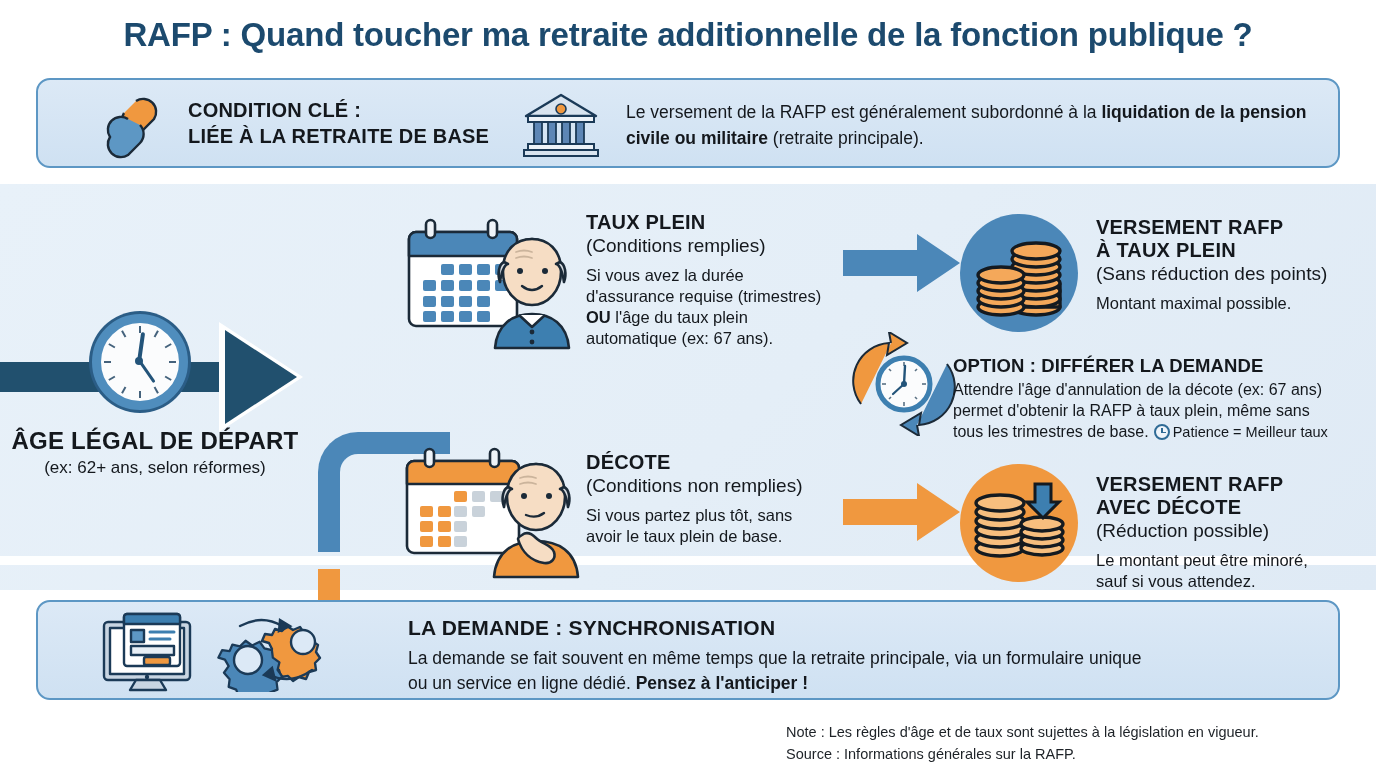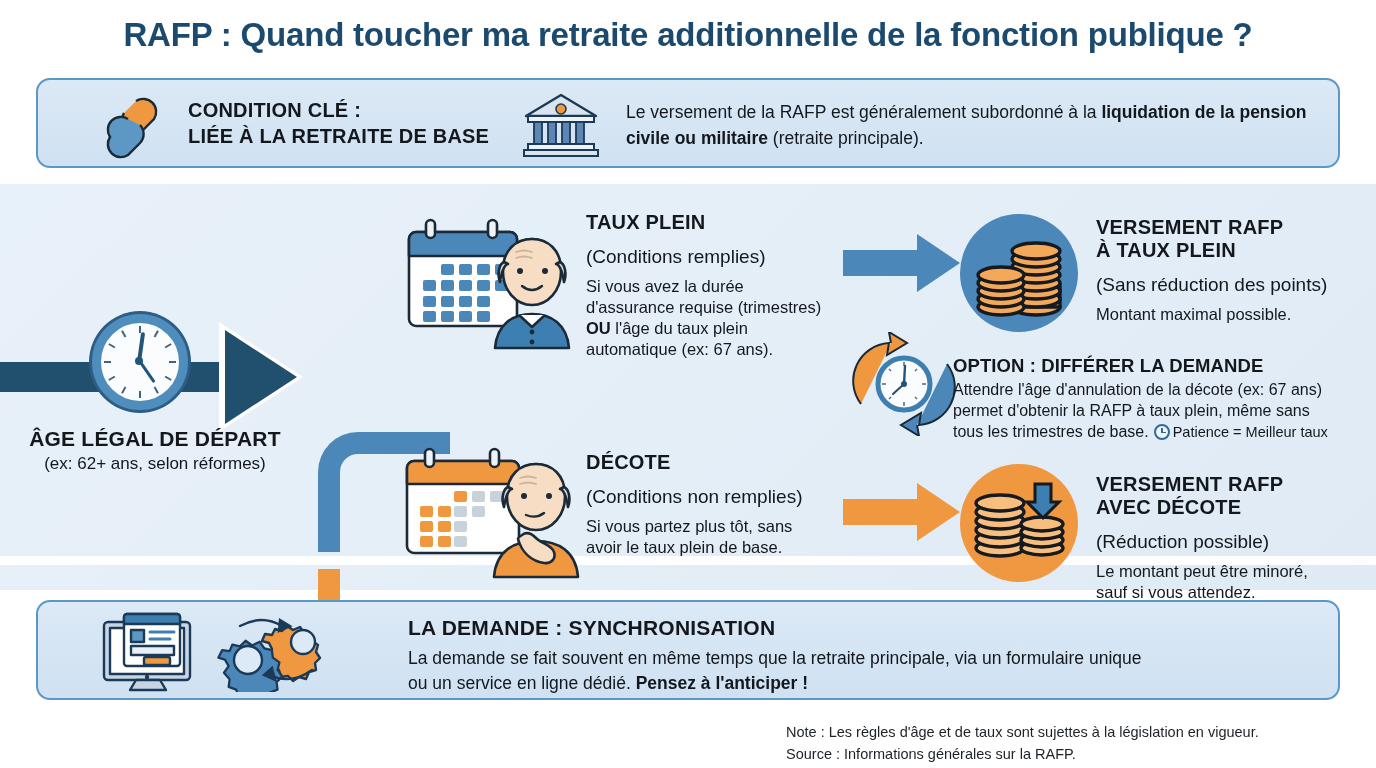--- a/index.html
+++ b/index.html
@@ -80,21 +80,21 @@
   }
   .clock-big .hand-h, .clock-big .hand-m { position: absolute; background: #23547a; border-radius: 2px; }
   .clock-big .hand-h { width: 3.5px; height: 30px; left: 36px; top: 9px; transform-origin: 50% 100%; transform: rotate(8deg); }
   .clock-big .hand-m { width: 3px; height: 26px; left: 37px; top: 38px; transform-origin: 50% 0%; transform: rotate(-35deg); }
   .clock-big .pin { position: absolute; width: 8px; height: 8px; left: 34px; top: 34px; border-radius: 50%; background: #23547a; }
   .tick { position: absolute; width: 2px; height: 7px; background: #44627c; left: 38px; top: 3px; transform-origin: 50% 36px; }
 
   .left-label {
     position: absolute; left: 0px; top: 427px; width: 310px; text-align: center;
   }
-  .left-label .l1 { font-size: 21px; font-weight: bold; color: #14181d; letter-spacing: .2px; }
+  .left-label .l1 { font-size: 24px; font-weight: bold; color: #14181d; letter-spacing: .2px; }
   .left-label .l2 { font-size: 17px; color: #14181d; margin-top: 3px; }
 
   
   .branch {
     position: absolute; width: 132px; height: 118px;
     border-style: solid; border-color: #4b87b8;
     border-width: 22px 0 0 22px;
   }
   #branch-top {
     left: 318px; top: 248px; height: 120px;
@@ -104,21 +104,21 @@
   }
   #branch-bottom {
     left: 318px; top: 385px; height: 120px;
     border-radius: 0 0 0 40px;
     border-width: 0 0 22px 22px;
     border-color: #f0983f;
   }
 
   
   .hd { font-size: 20px; font-weight: bold; color: #14181d; letter-spacing: .2px; }
-  .sub { font-size: 19px; color: #14181d; margin-top: 12px; }
+  .sub { font-size: 19px; color: #14181d; margin-top: 1px; }
   .body { font-size: 16.5px; color: #14181d; line-height: 1.28; margin-top: 8px; }
   .body b { font-weight: bold; }
 
   #taux-plein-text { position: absolute; left: 586px; top: 211px; width: 300px; }
   #decote-text     { position: absolute; left: 586px; top: 451px; width: 300px; }
 
   
   .illus { position: absolute; }
   #illus-taux { left: 398px; top: 216px; width: 176px; height: 136px; }
   #illus-decote { left: 398px; top: 447px; width: 186px; height: 132px; }

